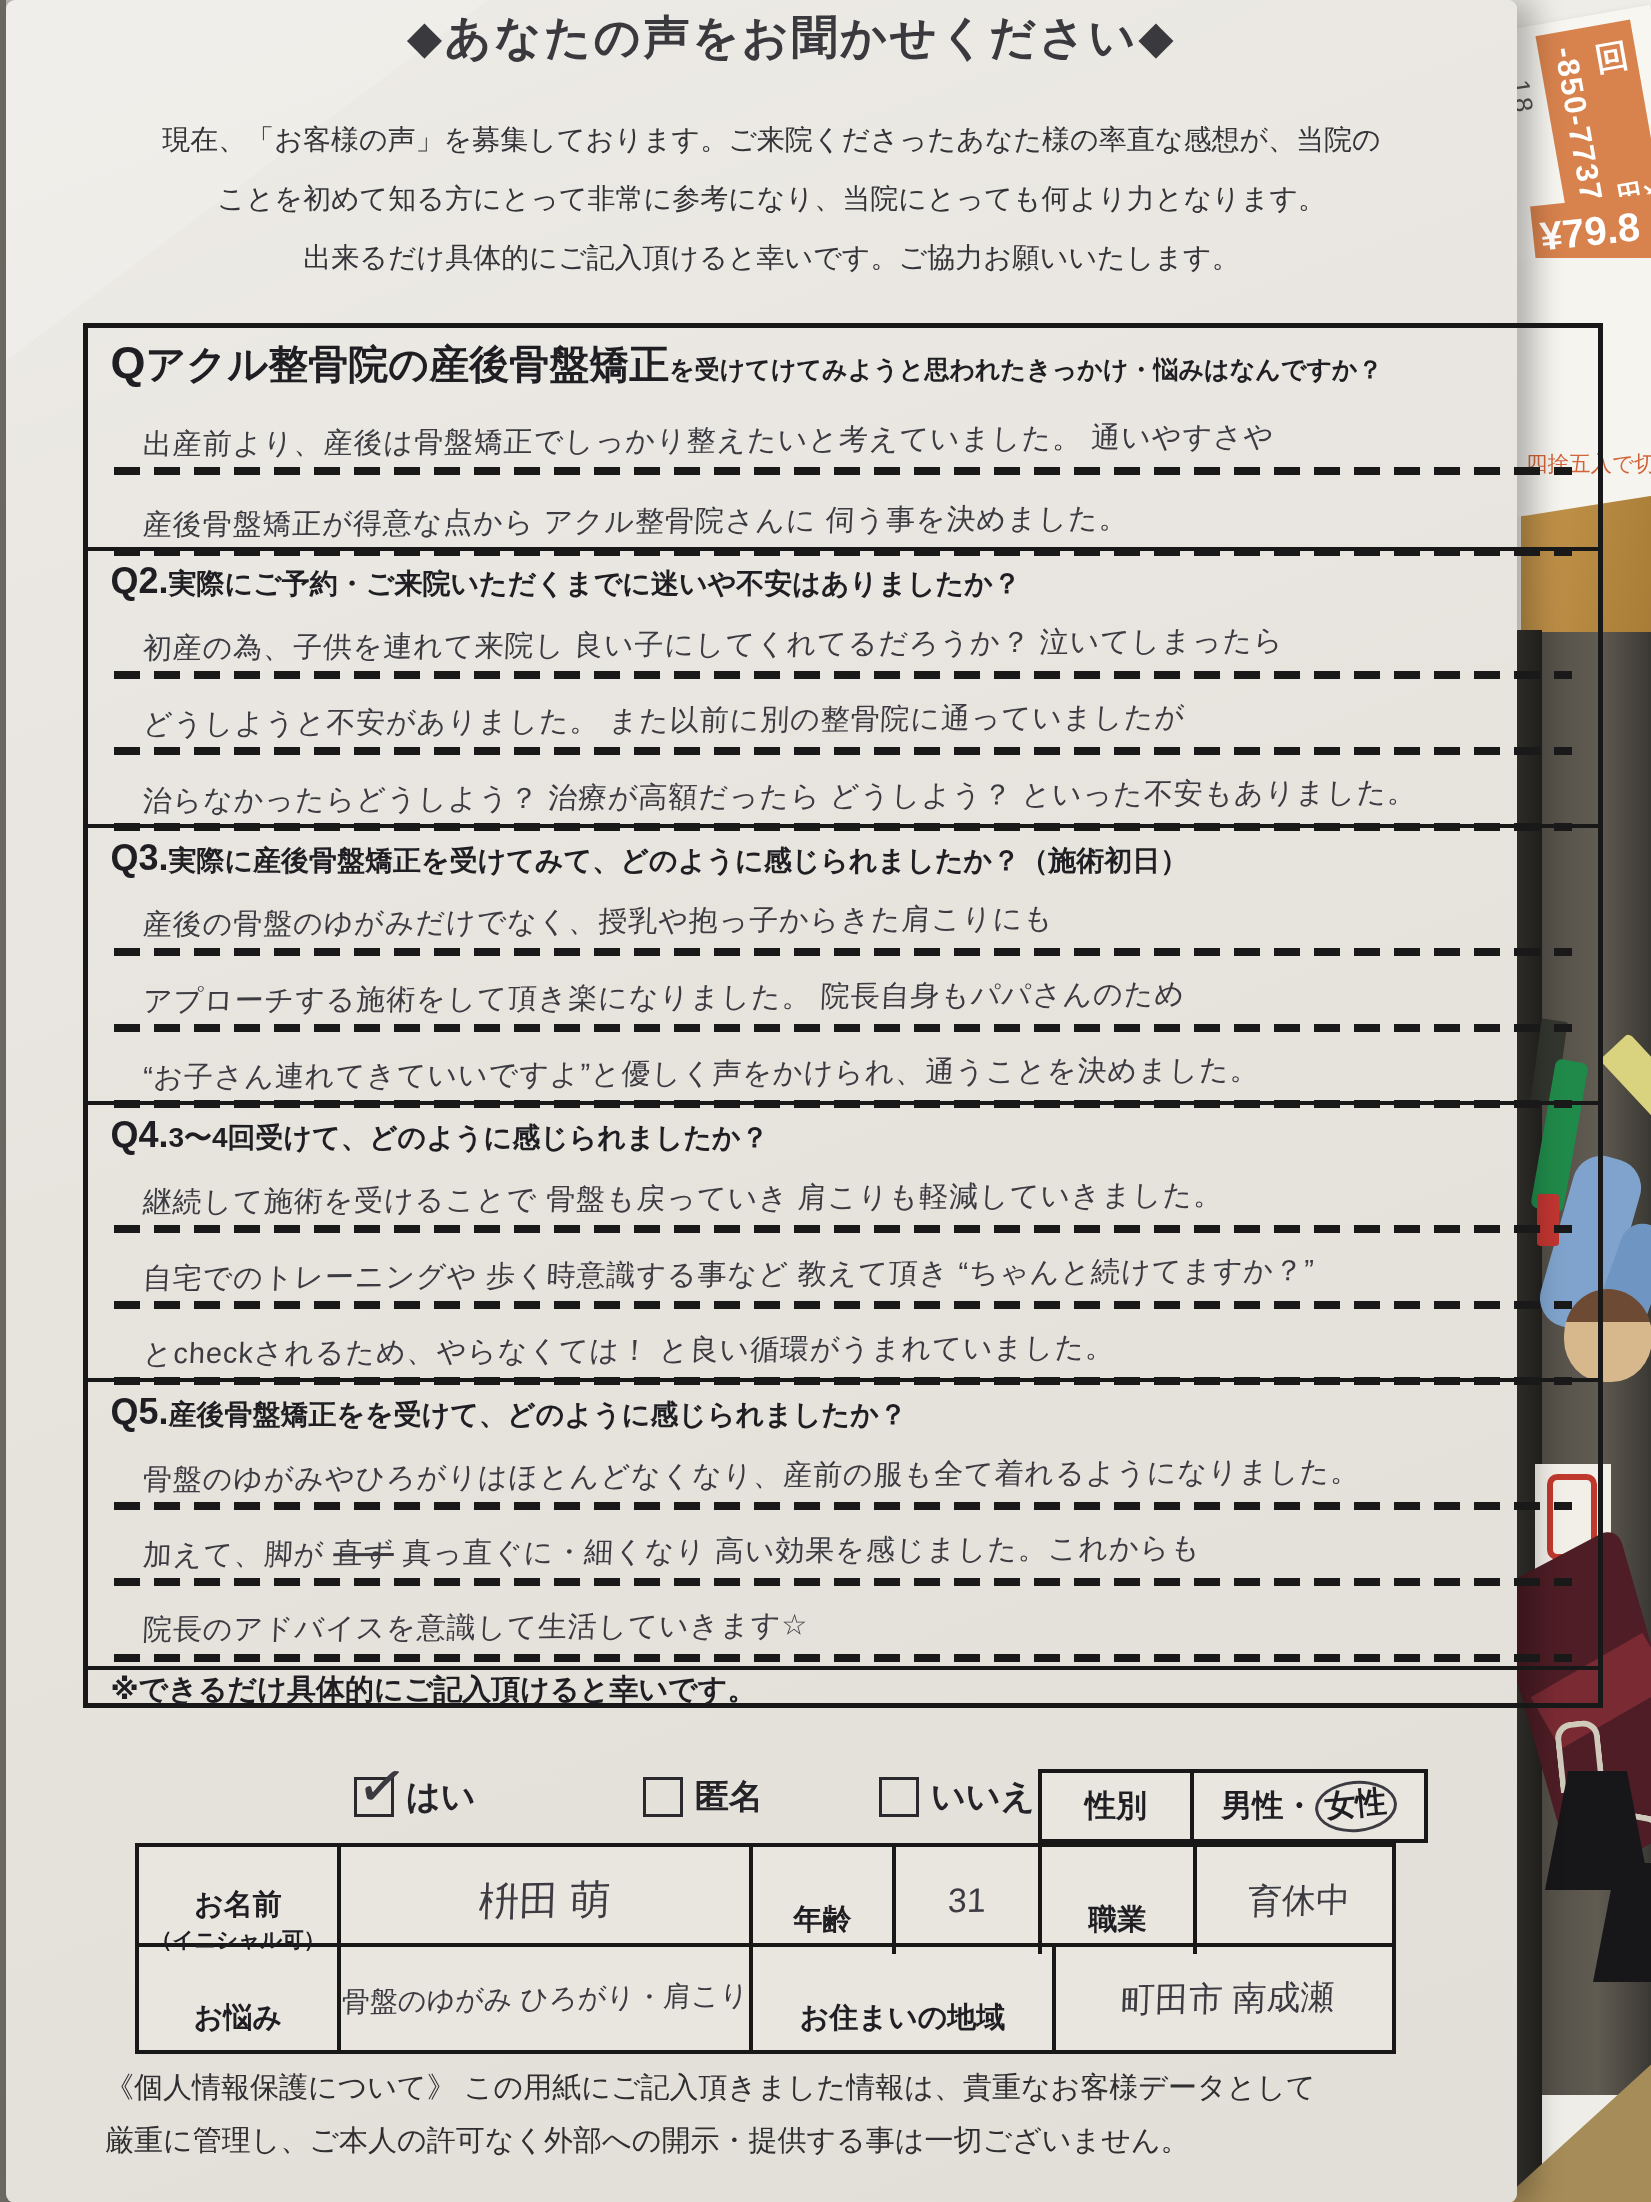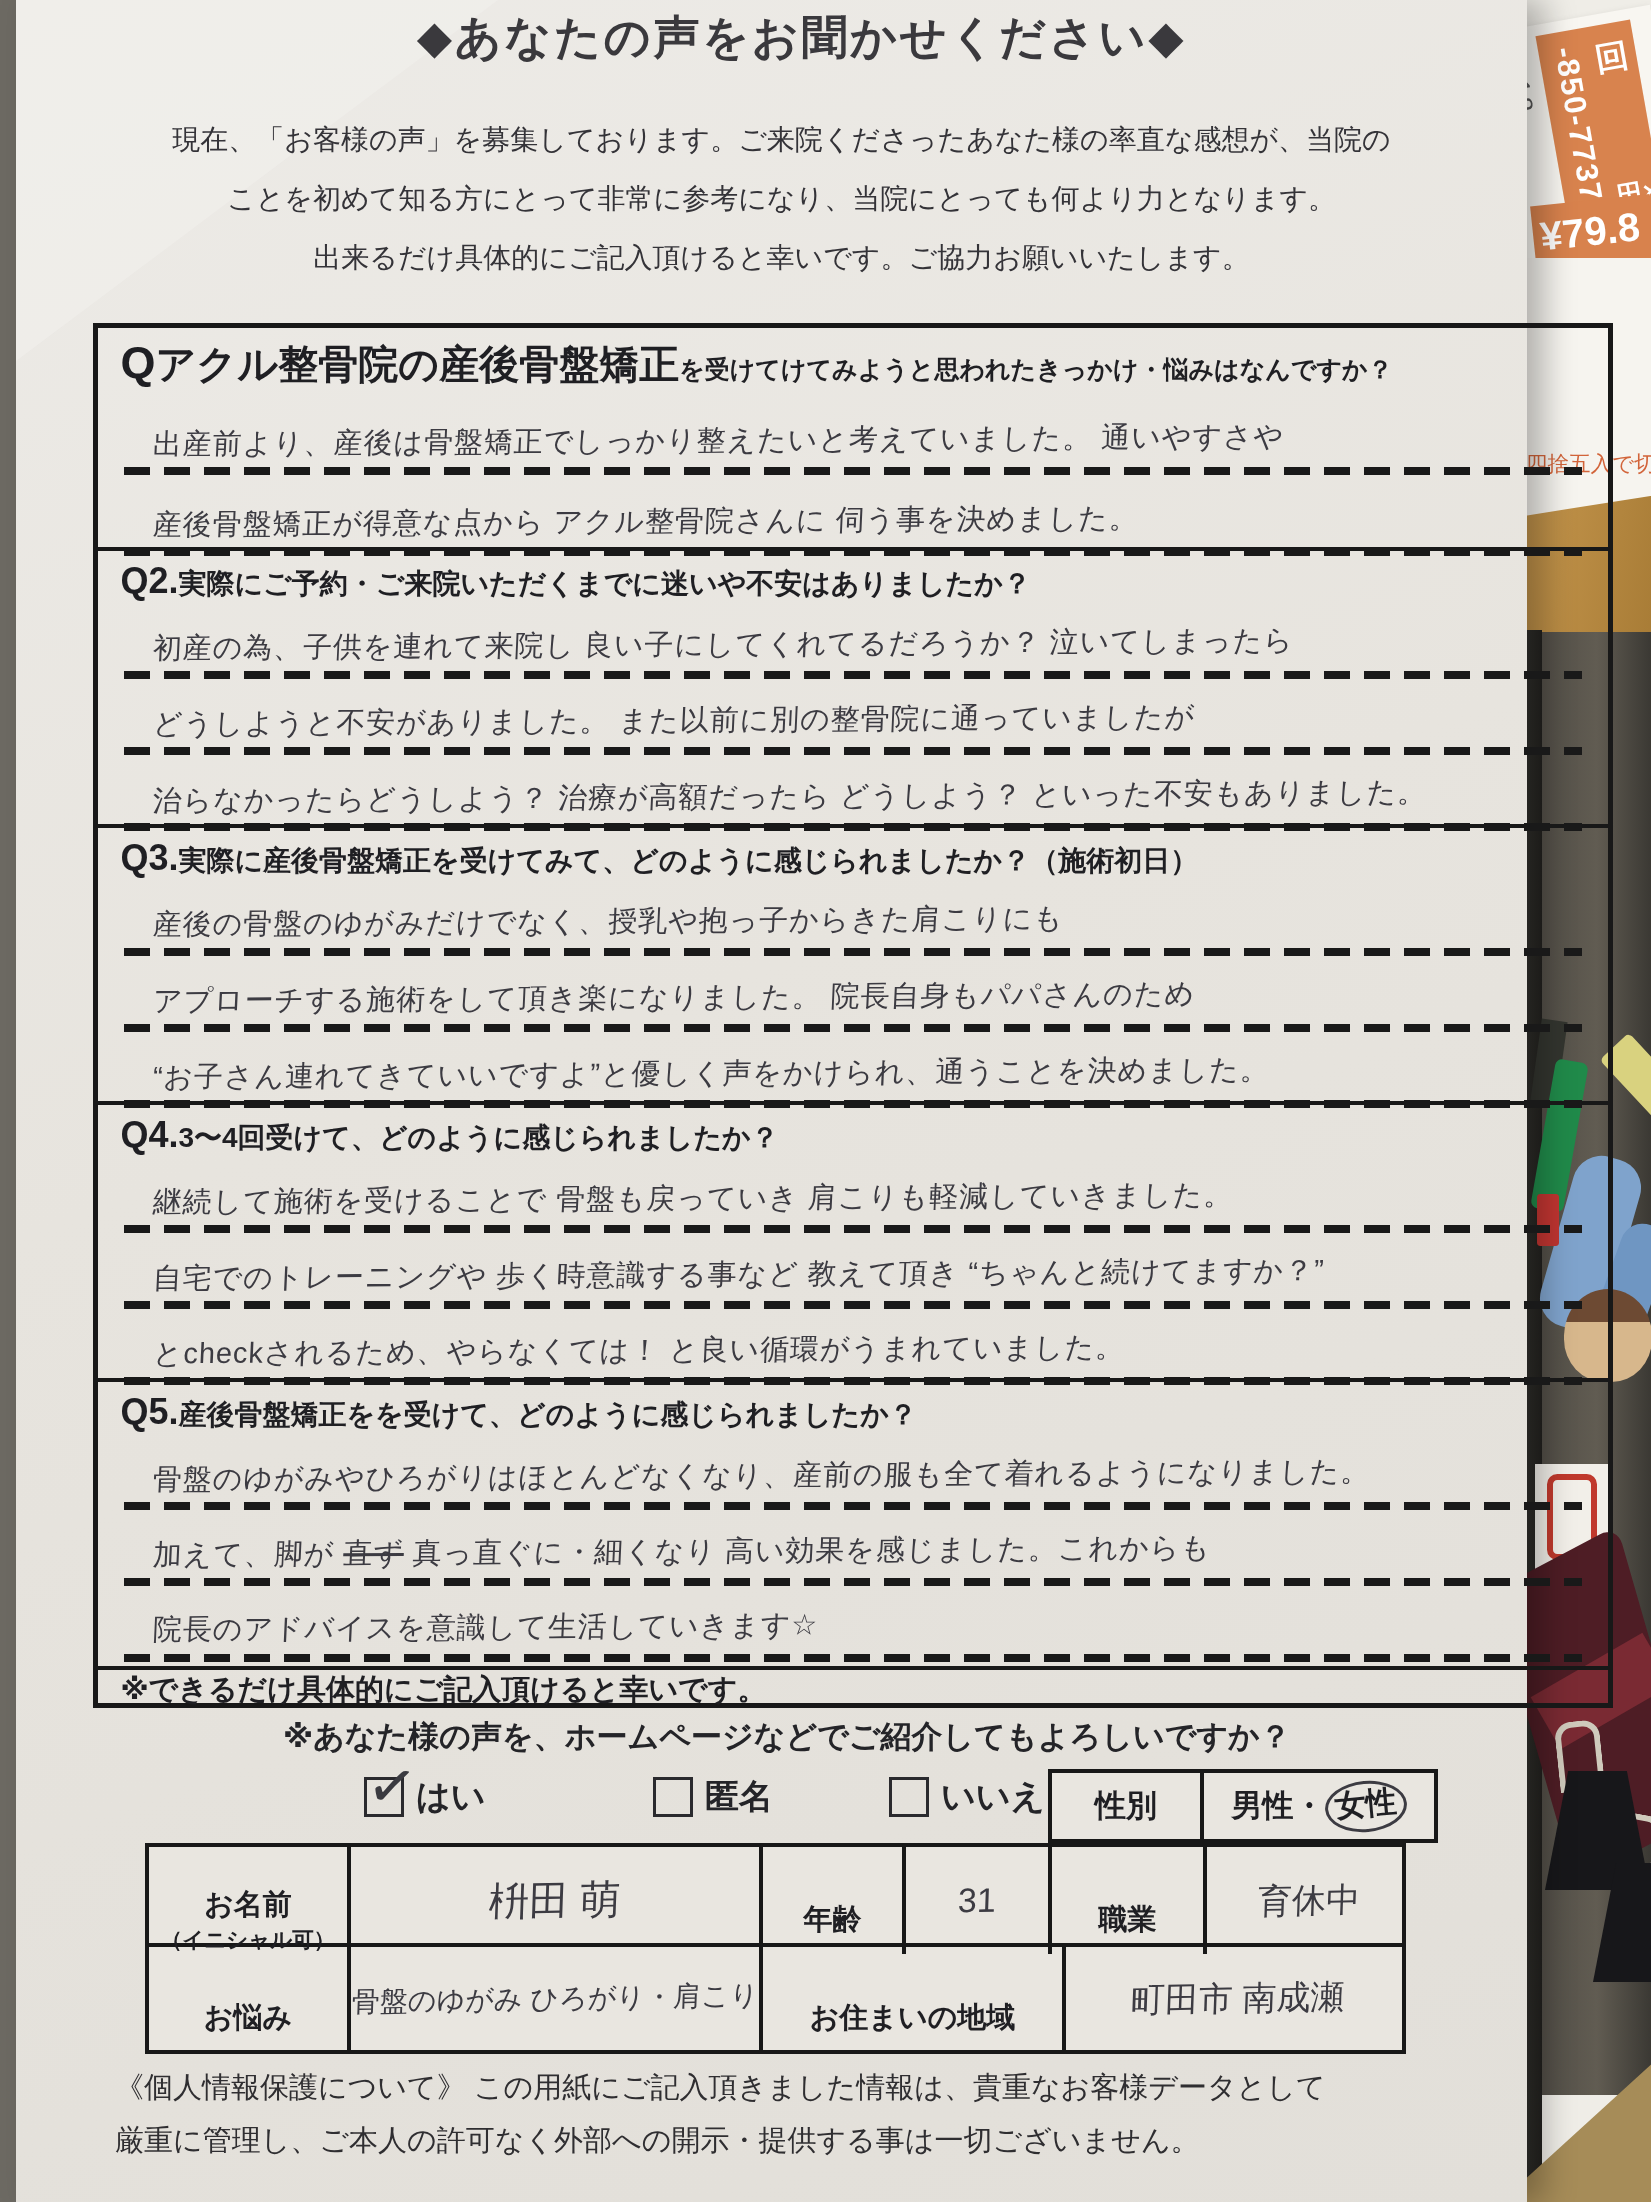--- a/index.html
+++ b/index.html
@@ -45,23 +45,23 @@
   .binder-clip{width:105px;height:119px;background:#17171a;clip-path:polygon(22% 0,78% 0,100% 100%,0 100%);}
   .bc1{left:91px;top:1771px;}
   .bc2{left:139px;top:1863px;}
   .wire{width:33px;height:64px;border:6px solid #cfcabc;border-bottom:none;border-radius:17px 17px 0 0;background:transparent;}
   .w1{left:103px;top:1721px;transform:rotate(-6deg);}
   .w2{left:160px;top:1814px;transform:rotate(10deg);}
   .desk{left:6.9px;top:2058px;width:191px;height:145px;background:#a68c58;
         clip-path:polygon(20% 100%,100% 4%,100% 100%,0 100%);}
 
   
-  .paper{position:absolute;left:16px;top:0;width:1511px;height:2203px;
+  .paper{position:absolute;left:6px;top:0;width:1511px;height:2203px;
          background:linear-gradient(160deg,#edebe7 0%,#e7e4de 45%,#e2dfd9 100%);
-         box-shadow:17px 0 30px rgba(0,0,0,.28);}
+         box-shadow:17px 0 30px rgba(0,0,0,.28);border-radius:9px;}
   .paper::before{content:"";position:absolute;left:0;top:0;width:482px;height:361px;
                  background:#f2f0ec;clip-path:polygon(0 0,100% 0,0 100%);opacity:.55;}
   .ptxt{color:#2d2c30;}
 
   .title{position:absolute;left:60px;top:6.9px;width:1451px;text-align:center;
          font-size:46px;font-weight:bold;letter-spacing:2.6px;color:#3a393d;}
   .intro{position:absolute;left:60px;top:110px;width:1411px;text-align:center;
          font-size:28px;line-height:59px;color:#343338;}
 
   .qbox{position:absolute;left:77px;top:323px;width:1520px;height:1385px;
@@ -247,21 +247,20 @@
         </div>
         <div class="ans-row" style="height:76px;">
           <div class="hand">院長のアドバイスを意識して生活していきます☆</div>
           <div class="dash"></div>
         </div>
       </div>
 
       <div class="sec box-note" style="height:46px;">※できるだけ具体的にご記入頂けると幸いです。</div>
     </div>
 
-    <div class="consent">※あなた様の声を、ホームページなどでご紹介してもよろしいですか？</div>
 
     <div class="opt o1">
       <span class="box">
         <span class="tick">✓</span>
       </span>
       <span class="lbl">はい</span>
     </div>
     <div class="opt o2">
       <span class="box"></span>
       <span class="lbl">匿名</span>

